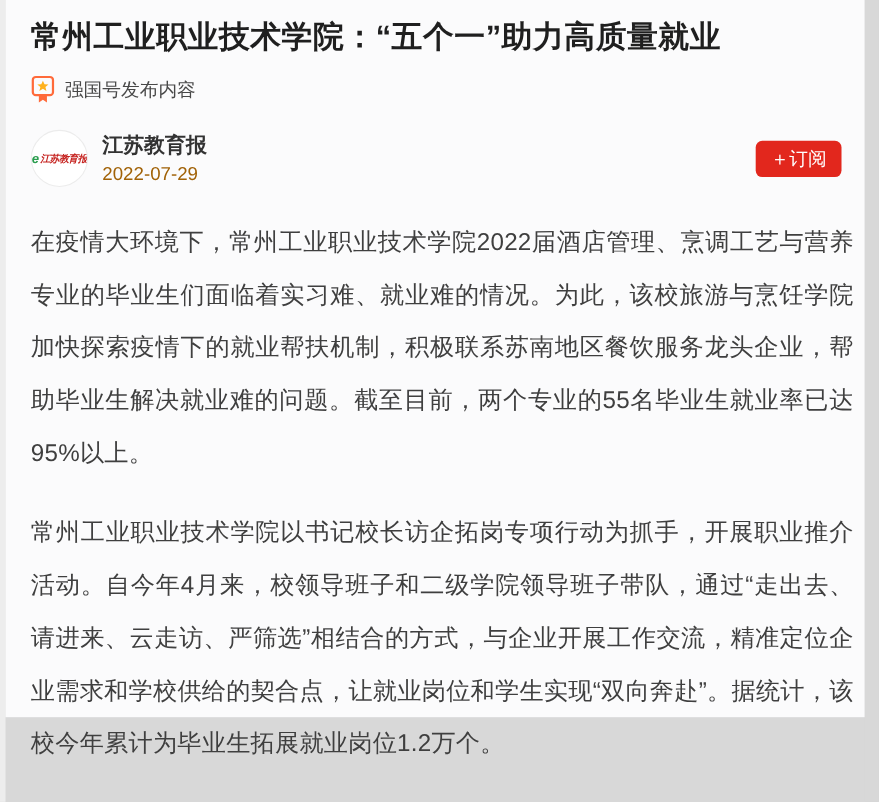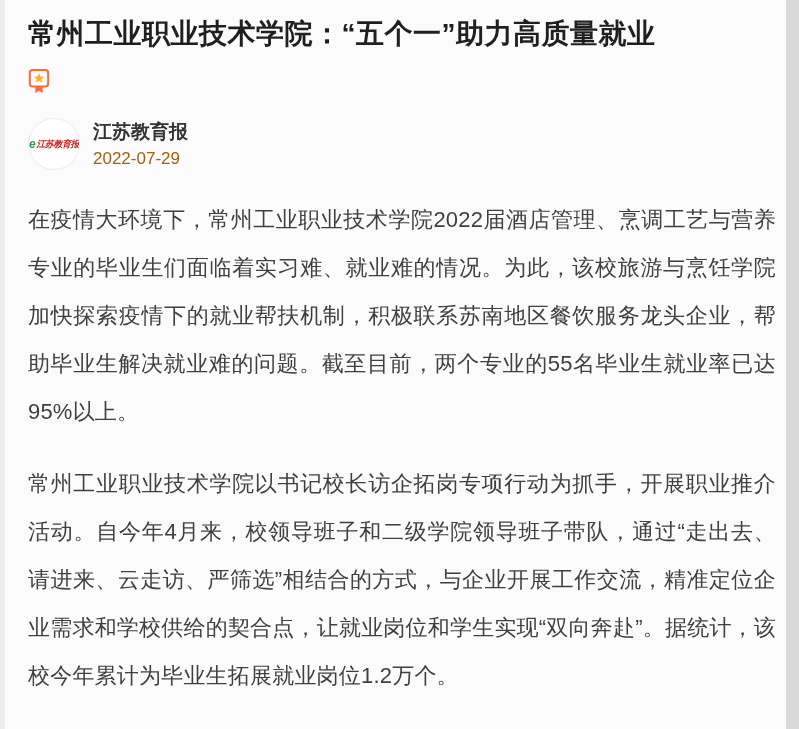--- a/index.html
+++ b/index.html
@@ -21,21 +21,21 @@
     position: absolute;
     right: 0; top: 0; bottom: 0;
     width: 13px;
     background: #d8d8d8;
   }
   .card {
     position: absolute;
     left: 5px;
     top: 0;
     width: 781px;
-    height: 729px;
+    height: 652px;
     background: #fbfbfc;
     box-sizing: border-box;
     padding: 16px 10px 0 23px;
   }
   .article-title {
     font-size: 28px;
     line-height: 36px;
     font-weight: bold;
     color: #1f1f1f;
     letter-spacing: 0.5px;
@@ -149,33 +149,35 @@
   <h1 class="article-title">常州工业职业技术学院：“五个一”助力高质量就业</h1>
 
   <div class="badge-row">
     <span>
       <svg class="badge-icon-svg" width="22" height="26" viewBox="0 0 24 28">
         <rect x="2" y="2" width="20" height="18" rx="3" fill="none" stroke="#ff6a3a" stroke-width="2.2"></rect>
         <polygon points="12,5.6 13.6,9.2 17.5,9.5 14.5,12 15.5,15.8 12,13.7 8.5,15.8 9.5,12 6.5,9.5 10.4,9.2" fill="#ffb21d"></polygon>
         <path d="M8 20 L8 27.2 L12 24.6 L16 27.2 L16 20 Z" fill="#ff6a3a"></path>
       </svg>
     </span>
+    <span class="badge-label">强国号发布内容</span>
   </div>
 
   <div class="publisher-row">
     <div class="avatar">
       <span class="avatar-inner">
         <span class="avatar-mark">e</span>
         <span class="avatar-script">江苏教育报</span>
       </span>
     </div>
     <div class="publisher-meta">
       <span class="publisher-name">江苏教育报</span>
       <span class="publish-date">2022-07-29</span>
     </div>
+    <button class="subscribe-button">＋订阅</button>
   </div>
 
   <div class="article-body">
     <p>在疫情大环境下，常州工业职业技术学院2022届酒店管理、烹调工艺与营养专业的毕业生们面临着实习难、就业难的情况。为此，该校旅游与烹饪学院加快探索疫情下的就业帮扶机制，积极联系苏南地区餐饮服务龙头企业，帮助毕业生解决就业难的问题。截至目前，两个专业的55名毕业生就业率已达95%以上。</p>
     <p>常州工业职业技术学院以书记校长访企拓岗专项行动为抓手，开展职业推介活动。自今年4月来，校领导班子和二级学院领导班子带队，通过“走出去、请进来、云走访、严筛选”相结合的方式，与企业开展工作交流，精准定位企业需求和学校供给的契合点，让就业岗位和学生实现“双向奔赴”。据统计，该校今年累计为毕业生拓展就业岗位1.2万个。</p>
   </div>
 
 </div>
 
 </body></html>

